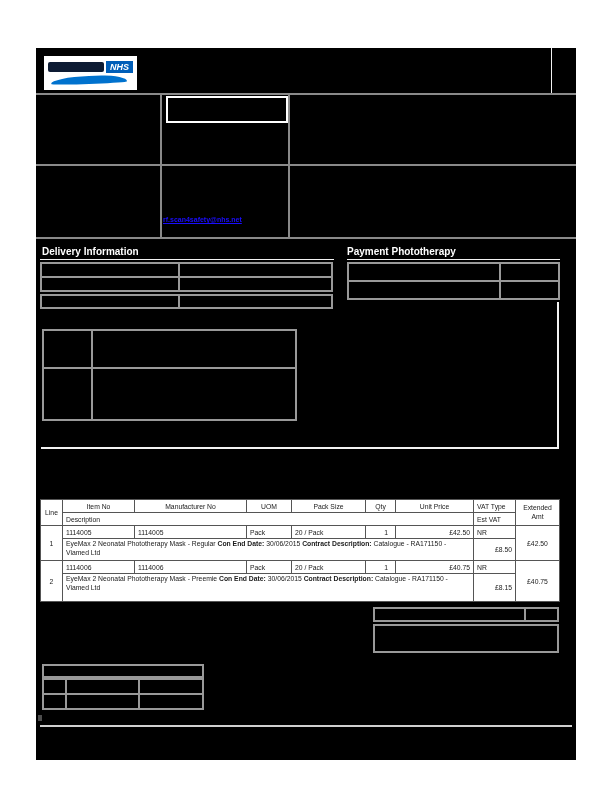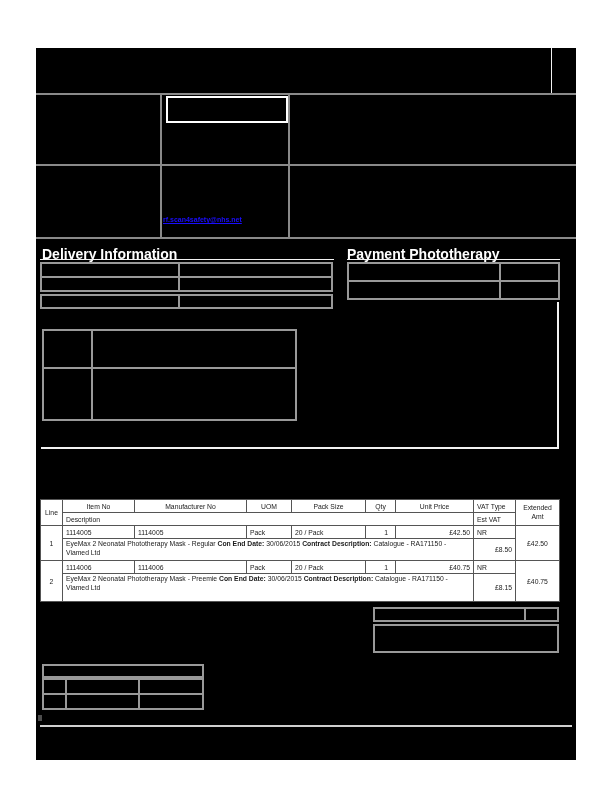--- a/index.html
+++ b/index.html
@@ -16,21 +16,21 @@
   .swoosh { position:absolute; left:7px; top:20px; width:76px; height:8px; background:#0072CE;
             border-radius:60% 40% 50% 50% / 100% 100% 20% 20%; transform:rotate(-2deg); }
 
   .line { background:#8a8a8a; }
   .wline { background:#f2f2f2; }
 
   .white-outline-box { left:166px; top:96px; width:122px; height:27px; border:2px solid #fff; background:#000; }
 
   a.email { left:163px; top:216px; font-size:7px; color:#1a0dff; text-decoration:underline; font-weight:bold; }
 
-  .sec-title { color:#fff; font-weight:bold; font-size:14px; }
+  .sec-title { color:#fff; font-weight:bold; font-size:10px; }
 
   .rgrid { display:grid; gap:2px; background:#999; border:2px solid #999; }
   .rgrid > div { background:#000; }
   .rbox { border:2px solid #999; background:#000; }
 
   
   table.items { position:absolute; left:40px; top:499px; width:519px; border-collapse:collapse; table-layout:fixed;
                 background:#fff; font-size:6.8px; color:#1a1a1a; }
   table.items td { border:1px solid #555; padding:0 3px; white-space:nowrap; overflow:hidden; height:13px; }
   table.items td.ctr { text-align:center; }
@@ -41,20 +41,25 @@
   .bottom-line { left:40px; top:725px; width:532px; height:2px; background:#cfcfcf; }
   .tiny-mark { left:38px; top:715px; width:4px; height:6px; background:#4d4d4d; }
 </style>
 </head>
 <body>
 
 <div class="page">
 
   <div class="abs frame"></div>
 
+  <div class="abs logo-box">
+    <div class="logo-blob"></div>
+    <div class="nhs-tag">NHS</div>
+    <div class="swoosh"></div>
+  </div>
 
   <div class="abs wline" style="left:551px; top:48px; width:1px; height:45px;"></div>
   <div class="abs line" style="left:36px; top:93px; width:540px; height:2px;"></div>
 
   <div class="abs line" style="left:160px; top:95px; width:2px; height:142px;"></div>
   <div class="abs line" style="left:288px; top:95px; width:2px; height:142px;"></div>
   <div class="abs line" style="left:36px; top:164px; width:540px; height:2px;"></div>
   <div class="abs line" style="left:36px; top:237px; width:540px; height:2px;"></div>
 
   <div class="abs white-outline-box"></div>

